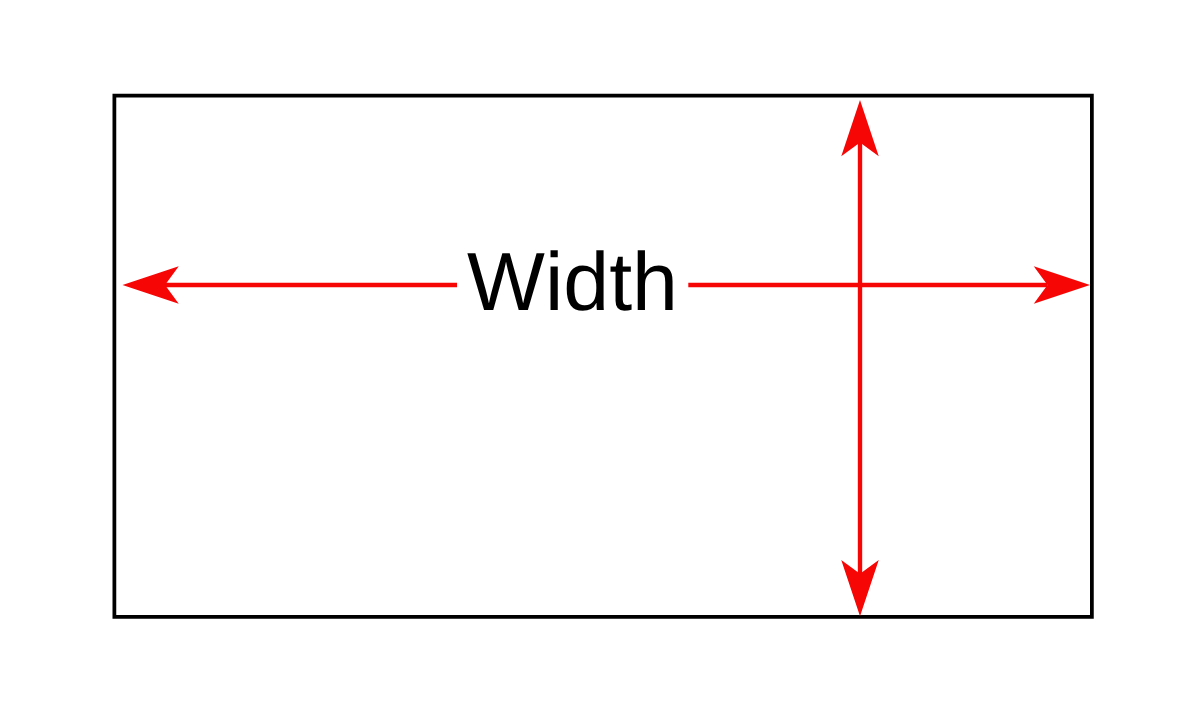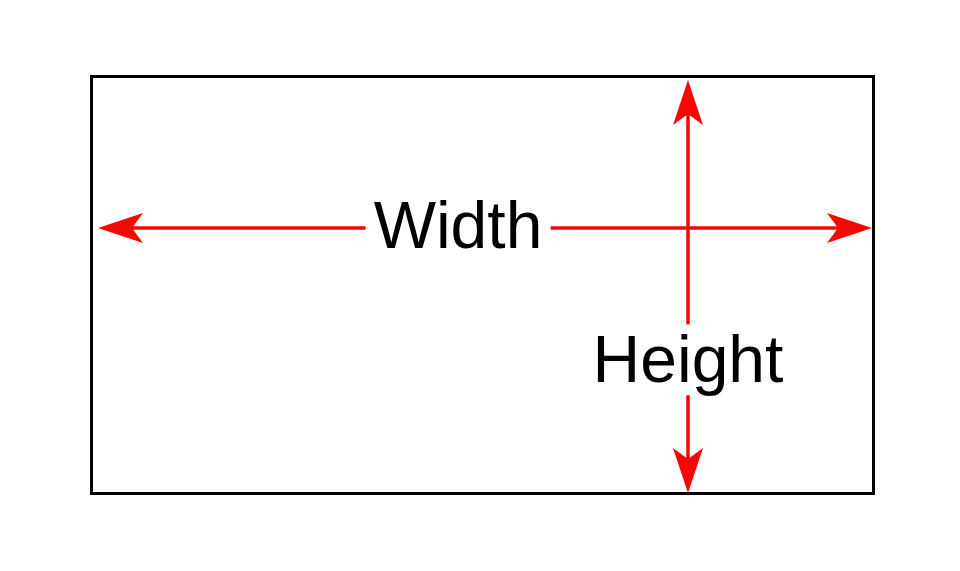--- a/index.html
+++ b/index.html
@@ -72,15 +72,14 @@
 
     <g>
       <line x1="688" y1="112" x2="688" y2="461"></line>
       <polygon points="688,80 673,125 688,114 703,125"></polygon>
       <polygon points="688,493 673,448 688,459 703,448"></polygon>
     </g>
   </svg>
 
   <div class="dim-label width-label">Width</div>
 
-  <div class="dim-label height-label">Height</div>
 
 </div>
 
 </body></html>

